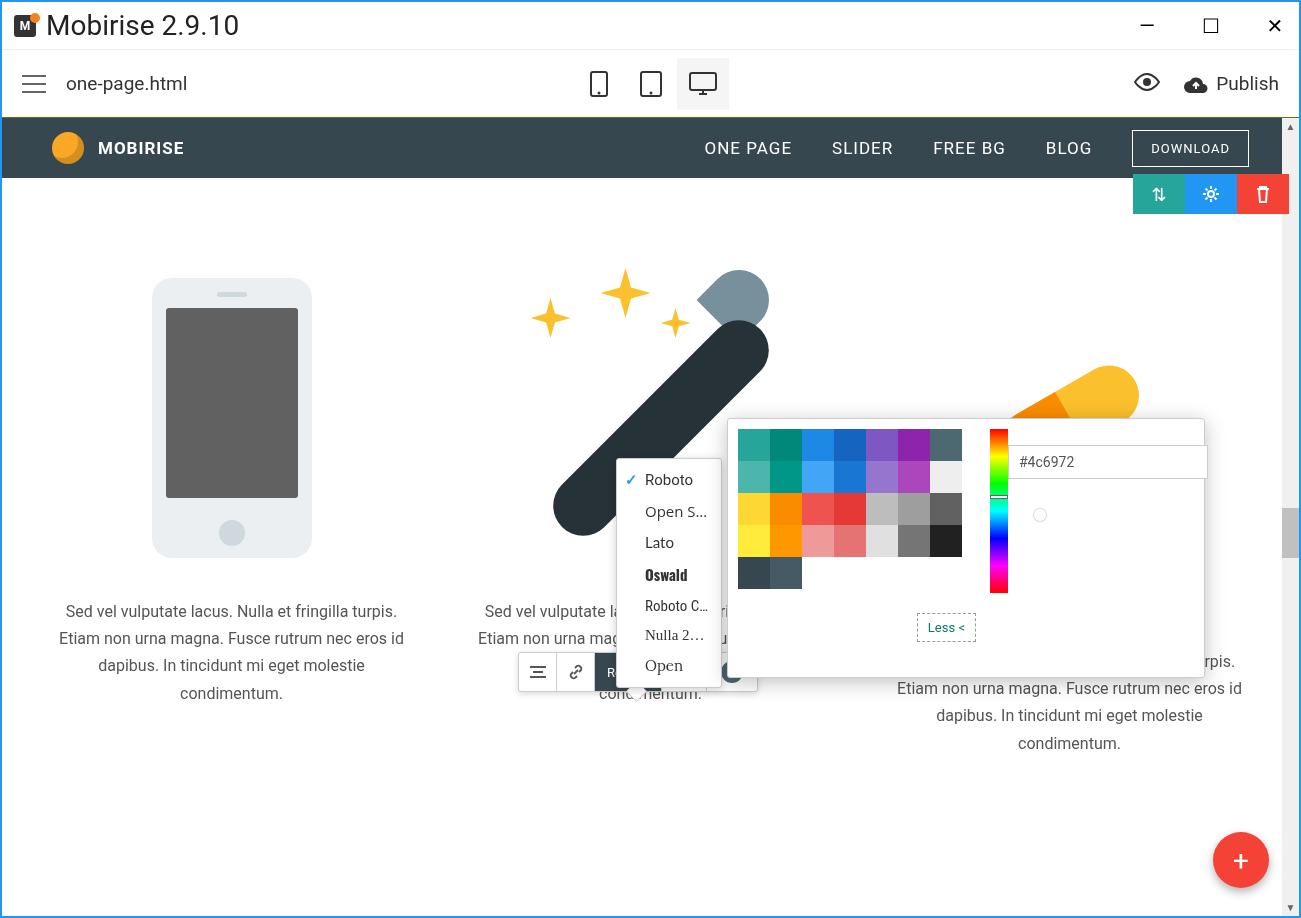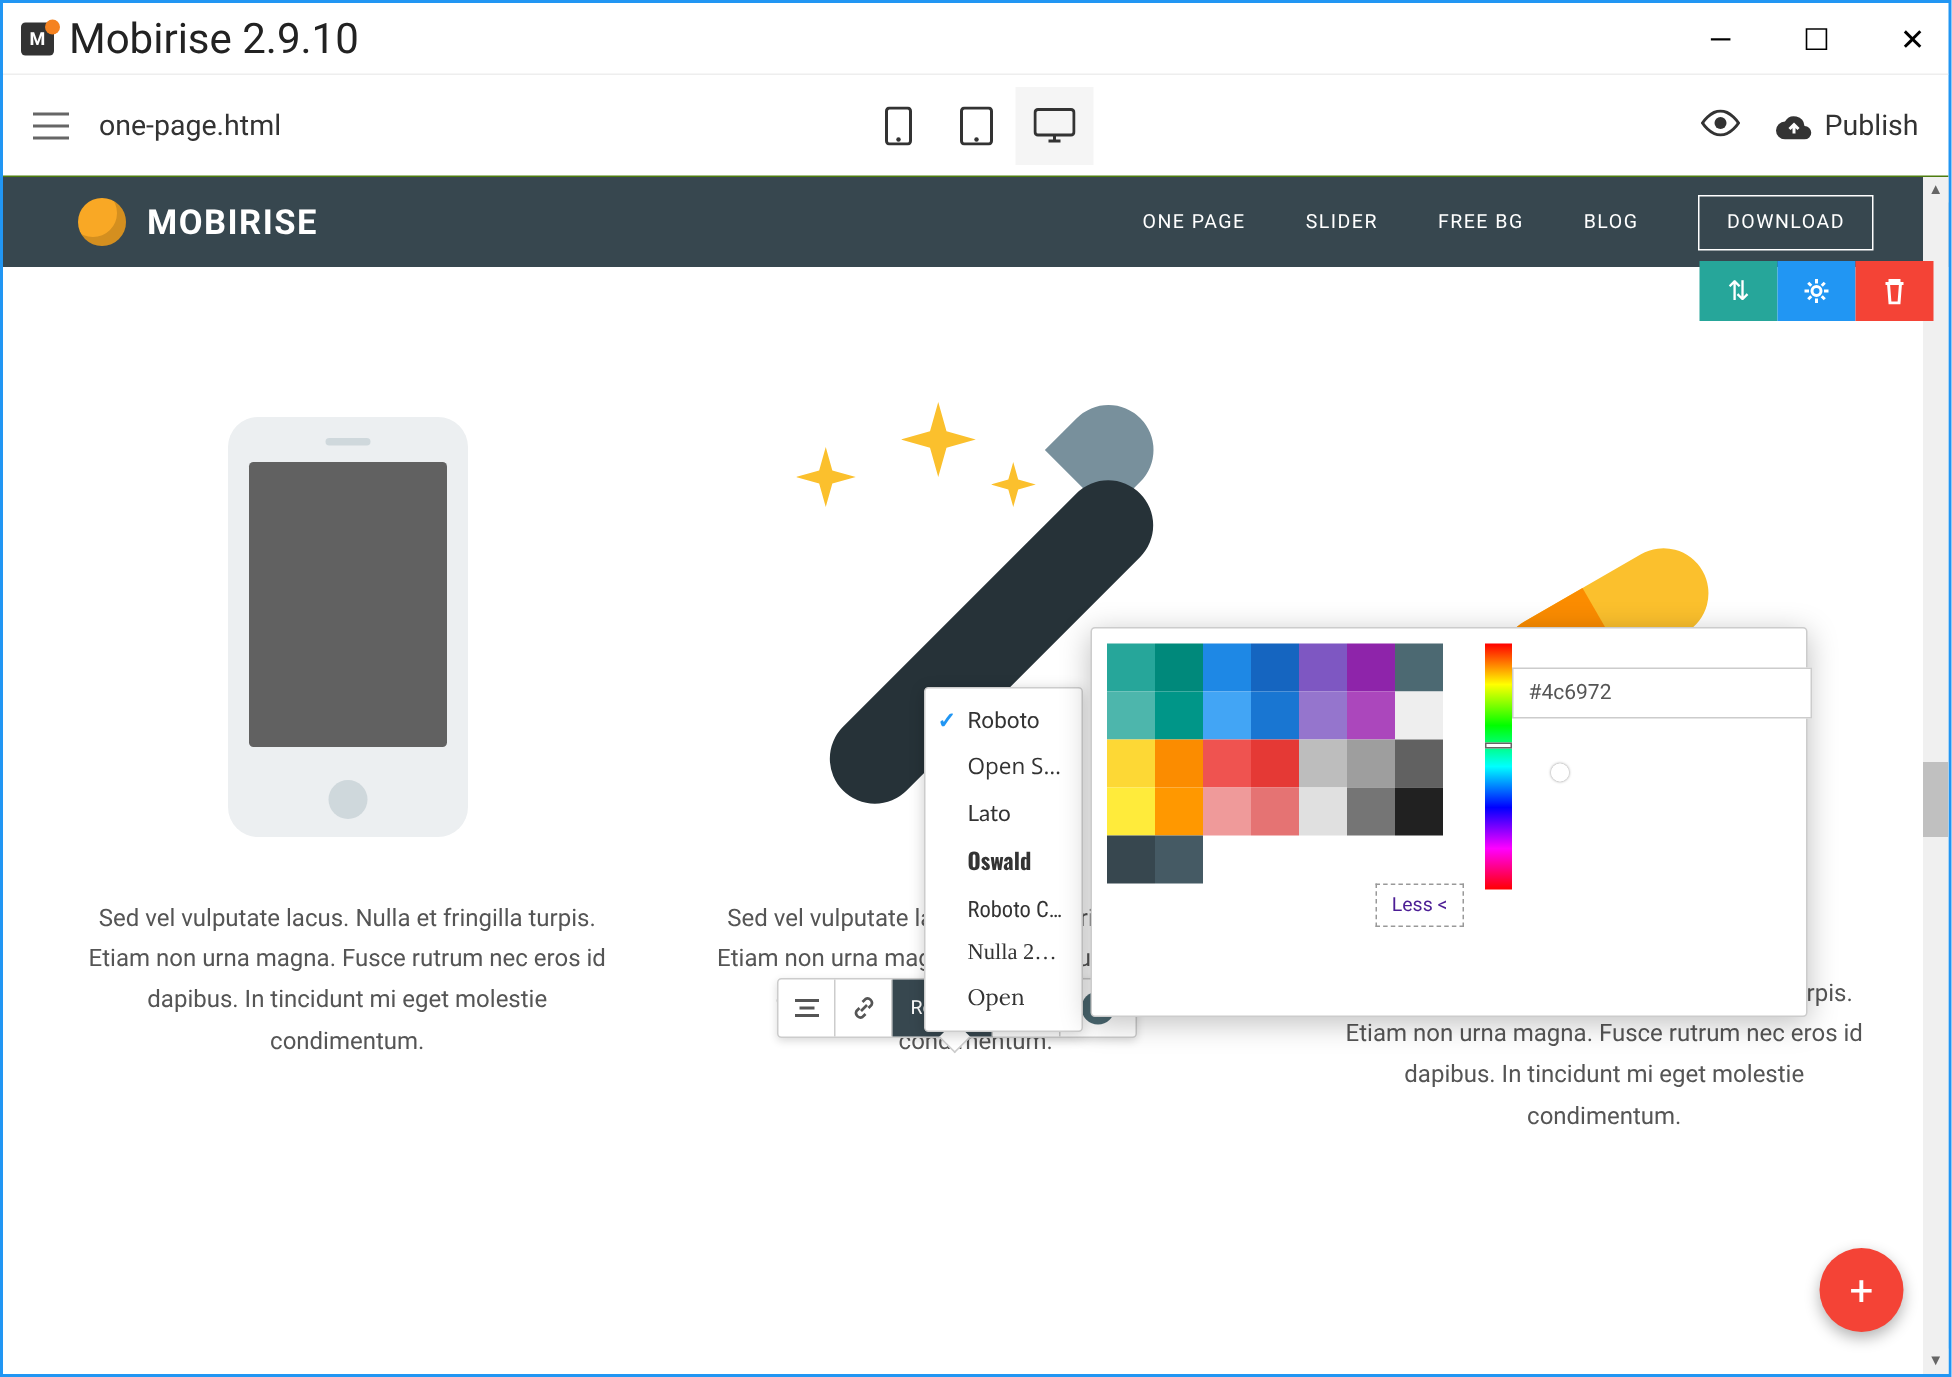--- a/index.html
+++ b/index.html
@@ -16,23 +16,23 @@
 .filename{font-size:19px;color:#333}
 .viewports{position:absolute;left:50%;transform:translateX(-50%);display:flex;gap:0}
 .vp-btn{width:52px;height:52px;display:flex;align-items:center;justify-content:center;cursor:pointer}
 .vp-btn.active{background:#f5f5f5}
 .tb-right{margin-left:auto;display:flex;align-items:center;gap:24px}
 .eye-icon,.cloud-icon{font-size:20px;color:#333}
 .publish-btn{display:flex;align-items:center;gap:8px;font-size:19px;color:#333;cursor:pointer}
 .canvas{position:relative;height:800px;overflow:hidden}
 .site-header{height:60px;background:#37474f;display:flex;align-items:center;padding:0 50px}
 .logo-circle{width:32px;height:32px;background:#f9a825;border-radius:50%;margin-right:14px;box-shadow:inset -6px -6px 0 rgba(0,0,0,0.15)}
-.logo-text{color:#fff;font-size:23px;font-weight:700;letter-spacing:1px}
+.logo-text{color:#fff;font-size:17px;font-weight:700;letter-spacing:1px}
 .nav{margin-left:auto;display:flex;gap:40px;align-items:center}
-.nav-item{color:#fff;font-size:13px;letter-spacing:1px;cursor:pointer}
+.nav-item{color:#fff;font-size:17px;letter-spacing:1px;cursor:pointer}
 .nav-btn{border:1px solid #fff;padding:10px 18px;color:#fff;font-size:13px;letter-spacing:1px;cursor:pointer}
 .block-controls{position:absolute;right:10px;top:56px;display:flex;z-index:5}
 .bc-btn{width:52px;height:40px;display:flex;align-items:center;justify-content:center;color:#fff;font-size:18px;cursor:pointer}
 .bc-move{background:#26a69a}.bc-settings{background:#2196f3}.bc-delete{background:#f44336}
 .features{display:flex;padding:100px 40px 40px;gap:40px}
 .feature{flex:1;text-align:center}
 .feature-icon{height:280px;display:flex;align-items:center;justify-content:center;margin-bottom:40px}
 .phone{width:160px;height:280px;background:#eceff1;border-radius:20px;padding:30px 14px 40px;position:relative}
 .phone-screen{width:100%;height:190px;background:#616161;border-radius:3px}
 .phone-dot{position:absolute;bottom:12px;left:50%;transform:translateX(-50%);width:26px;height:26px;background:#cfd8dc;border-radius:50%}
@@ -54,21 +54,21 @@
 .et-size{padding:0 8px;font-size:14px;color:#333}
 .et-size .caret{font-size:9px;color:#2196f3;margin-left:4px}
 .et-color{width:22px;height:22px;background:#4c6972;border-radius:50%;margin:0 6px}
 .font-dropdown{position:absolute;left:614px;top:340px;width:106px;background:#fff;border:1px solid #ccc;border-radius:3px;z-index:11;box-shadow:0 2px 10px rgba(0,0,0,.2);padding:6px 0}
 .font-item{padding:6px 12px 6px 28px;font-size:15px;color:#333;cursor:pointer;white-space:nowrap;overflow:hidden;text-overflow:ellipsis;position:relative}
 .font-item.selected::before{content:"✓";position:absolute;left:8px;color:#2196f3;font-weight:bold}
 .color-popup{position:absolute;left:725px;top:300px;width:478px;height:260px;background:#fff;border:1px solid #ccc;border-radius:3px;z-index:12;box-shadow:0 4px 20px rgba(0,0,0,.25);display:flex;padding:10px}
 .swatches-col{flex:0 0 238px;display:flex;flex-direction:column}
 .swatches{display:grid;grid-template-columns:repeat(7,32px);grid-auto-rows:32px}
 .sw{width:32px;height:32px;cursor:pointer}
-.less-btn{align-self:flex-end;border:1px dashed #999;padding:6px 10px;font-size:13px;color:#4c1d95;cursor:pointer;background:#fff}
+.less-btn{align-self:flex-end;margin-top:24px;border:1px dashed #999;padding:6px 10px;font-size:13px;color:#0f766e;cursor:pointer;background:#fff}
 .picker-col{flex:0 0 216px;margin-left:8px;display:flex;flex-direction:row}
 .picker-area{height:164px;display:flex;gap:6px}
 .sat-box{flex:1;position:relative;background:linear-gradient(to bottom,transparent,#000),linear-gradient(to right,#fff,#4c6972)}
 .sat-cursor{position:absolute;width:12px;height:12px;border:2px solid #fff;border-radius:50%;left:50px;top:80px;box-shadow:0 0 2px rgba(0,0,0,.5)}
 .hue-strip{width:18px;background:linear-gradient(to bottom,red,#ff0,lime,cyan,blue,magenta,red);position:relative}
 .hue-cursor{position:absolute;width:100%;height:4px;background:#fff;top:66px;border:1px solid #666}
 .hex-input{margin-top:16px;height:34px;border:1px solid #ccc;padding:0 10px;font-size:14px;color:#555}
 .fab{position:absolute;right:30px;bottom:30px;width:56px;height:56px;background:#f44336;border-radius:50%;display:flex;align-items:center;justify-content:center;color:#fff;font-size:28px;box-shadow:0 4px 10px rgba(0,0,0,.3);cursor:pointer;z-index:6}
 .scrollbar{position:absolute;right:0;top:116px;width:17px;bottom:0;background:#f0f0f0}
 .scroll-thumb{position:absolute;top:390px;width:100%;height:50px;background:#c0c0c0}

